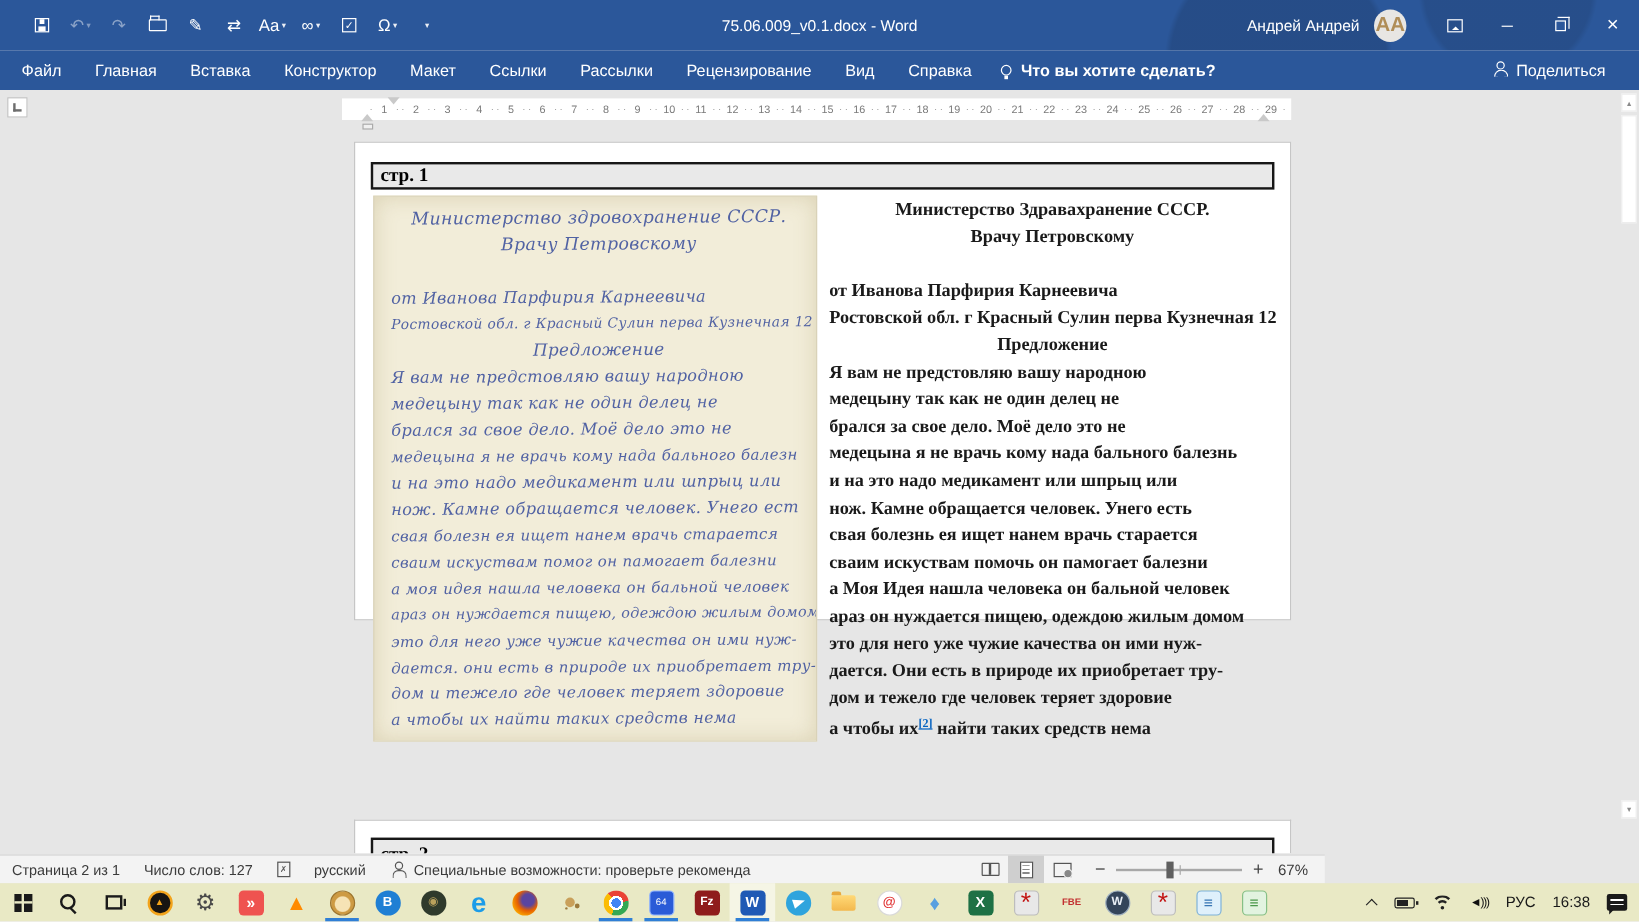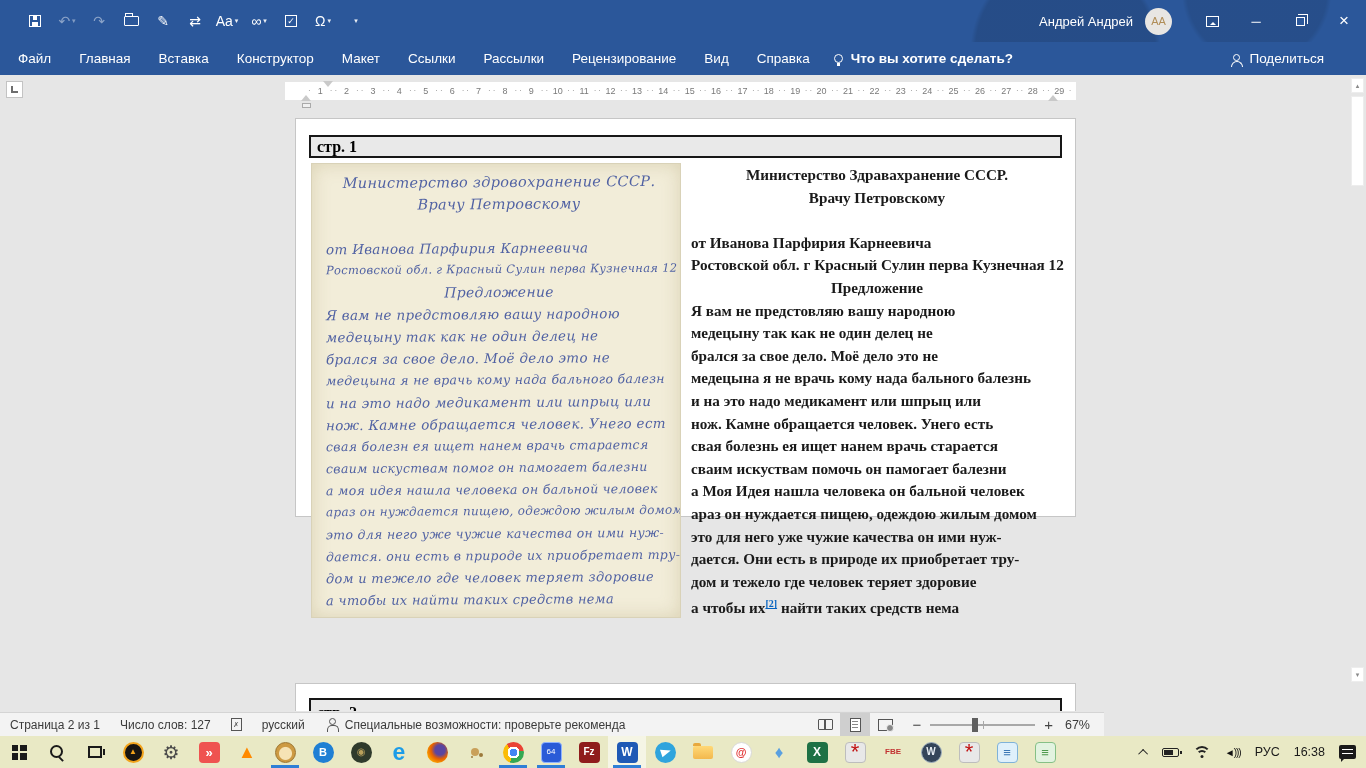--- a/index.html
+++ b/index.html
@@ -15,21 +15,21 @@
     color:#fff; display:flex; align-items:center; }
   .qat { display:flex; align-items:center; gap:6px; padding-left:22px; }
   .qi { min-width:26px; height:26px; display:flex; align-items:center; justify-content:center;
         font-size:14px; color:#fff; cursor:default; }
   .qi.dim { opacity:.45; }
   .car { font-size:7px; margin-left:2px; opacity:.9; }
   .ttl { position:absolute; left:0; right:0; text-align:center; font-size:13px; color:#fff; pointer-events:none; }
   .tbar-right { margin-left:auto; display:flex; align-items:center; gap:0; height:100%; }
   .uname { font-size:13px; margin-right:12px; }
   .avatar { width:27px; height:27px; border-radius:50%; background:#e8e6e3; color:#b08d57;
-            font-size:11px; display:flex; align-items:center; justify-content:center; margin-right:18px; }
+            font-size:17px; display:flex; align-items:center; justify-content:center; margin-right:18px;font-weight:bold; }
   .wbtn { width:44px; height:100%; display:flex; align-items:center; justify-content:center; font-size:13px; }
   .ic-ribbonopt { width:13px; height:11px; border:1.5px solid #fff; position:relative; }
   .ic-ribbonopt::after{ content:""; position:absolute; left:3px; top:2px; border:3px solid transparent; border-bottom-color:#fff; }
   .ic-restore { width:9px; height:9px; border:1.5px solid #fff; position:relative; background:#2b579a; }
   .ic-restore::before { content:""; position:absolute; left:1.5px; top:-4px; width:9px; height:9px; border:1.5px solid #fff; border-bottom:none; border-left:none; }
 
   
   .ic-save { width:12px; height:12px; border:1.5px solid #fff; position:relative; }
   .ic-save::before { content:""; position:absolute; top:0; left:2.5px; width:4px; height:3.5px; background:#fff; }
   .ic-save::after  { content:""; position:absolute; bottom:0.5px; left:1.5px; width:6px; height:3.5px; background:#fff; }
@@ -37,21 +37,21 @@
   .ic-openfolder::before { content:""; position:absolute; top:-4px; left:0; width:6px; height:3px; border:1.5px solid #fff; border-bottom:none; }
   .ic-checkbox { width:12px; height:12px; border:1.5px solid #fff; display:flex; align-items:center; justify-content:center; font-size:9px; }
 
   
   .tabrow { position:absolute; left:0; top:42px; width:1366px; height:33px; background:#2b579a;
     display:flex; align-items:center; color:#fff; font-size:13.5px; }
   .rtab { padding:0 14px; height:100%; display:flex; align-items:center; cursor:default; white-space:nowrap; }
   .tellme { display:flex; align-items:center; gap:8px; margin-left:10px;font-weight:bold; }
   .ic-bulb { width:9px; height:9px; border:1.5px solid #fff; border-radius:50%; position:relative; }
   .ic-bulb::after { content:""; position:absolute; left:2px; bottom:-4px; width:3px; height:3px; background:#fff; }
-  .share { margin-left:auto; display:flex; align-items:flex-end; gap:7px; padding-right:42px; }
+  .share { margin-left:auto; display:flex; align-items:flex-start; gap:7px; padding-right:28px; }
   .ic-person { width:12px; height:12px; position:relative; }
   .ic-person::before { content:""; position:absolute; left:3px; top:0; width:5px; height:5px; border:1.5px solid #fff; border-radius:50%; }
   .ic-person::after { content:""; position:absolute; left:0.5px; bottom:-1px; width:10px; height:5px; border:1.5px solid #fff; border-bottom:none; border-radius:6px 6px 0 0; }
 
   
   .docarea { position:absolute; left:0; top:75px; width:1366px; height:637px; background:#e6e6e6; }
   .tabsel { position:absolute; left:6px; top:6px; width:17px; height:17px; background:#fff; border:1px solid #c3c3c3;
             display:flex; align-items:center; justify-content:center; }
   .tabsel i { display:block; width:7px; height:7px; border-left:2px solid #6d6d6d; border-bottom:2px solid #6d6d6d; }
 
@@ -165,20 +165,21 @@
   .ic-action::before { content:""; position:absolute; left:3px; top:4px; right:3px; height:6px;
       background:repeating-linear-gradient(#fff 0 1.5px, transparent 1.5px 4px); }
   .ic-action::after { content:""; position:absolute; left:2px; bottom:-3px; border-left:4px solid #1a1a1a; border-bottom:4px solid transparent; }
 </style>
 </head>
 <body>
 
 <div class="screen">
 
   <div class="titlebar">
+    <div class="ttl">75.06.009_v0.1.docx  -  Word</div>
     <div class="qat">
       <span class="qi">
           <span class="ic-save"></span>
         </span>
       <span class="qi dim">
           <span>↶</span>
           <span class="car">▾</span>
         </span>
       <span class="qi dim">
           <span>↷</span>

